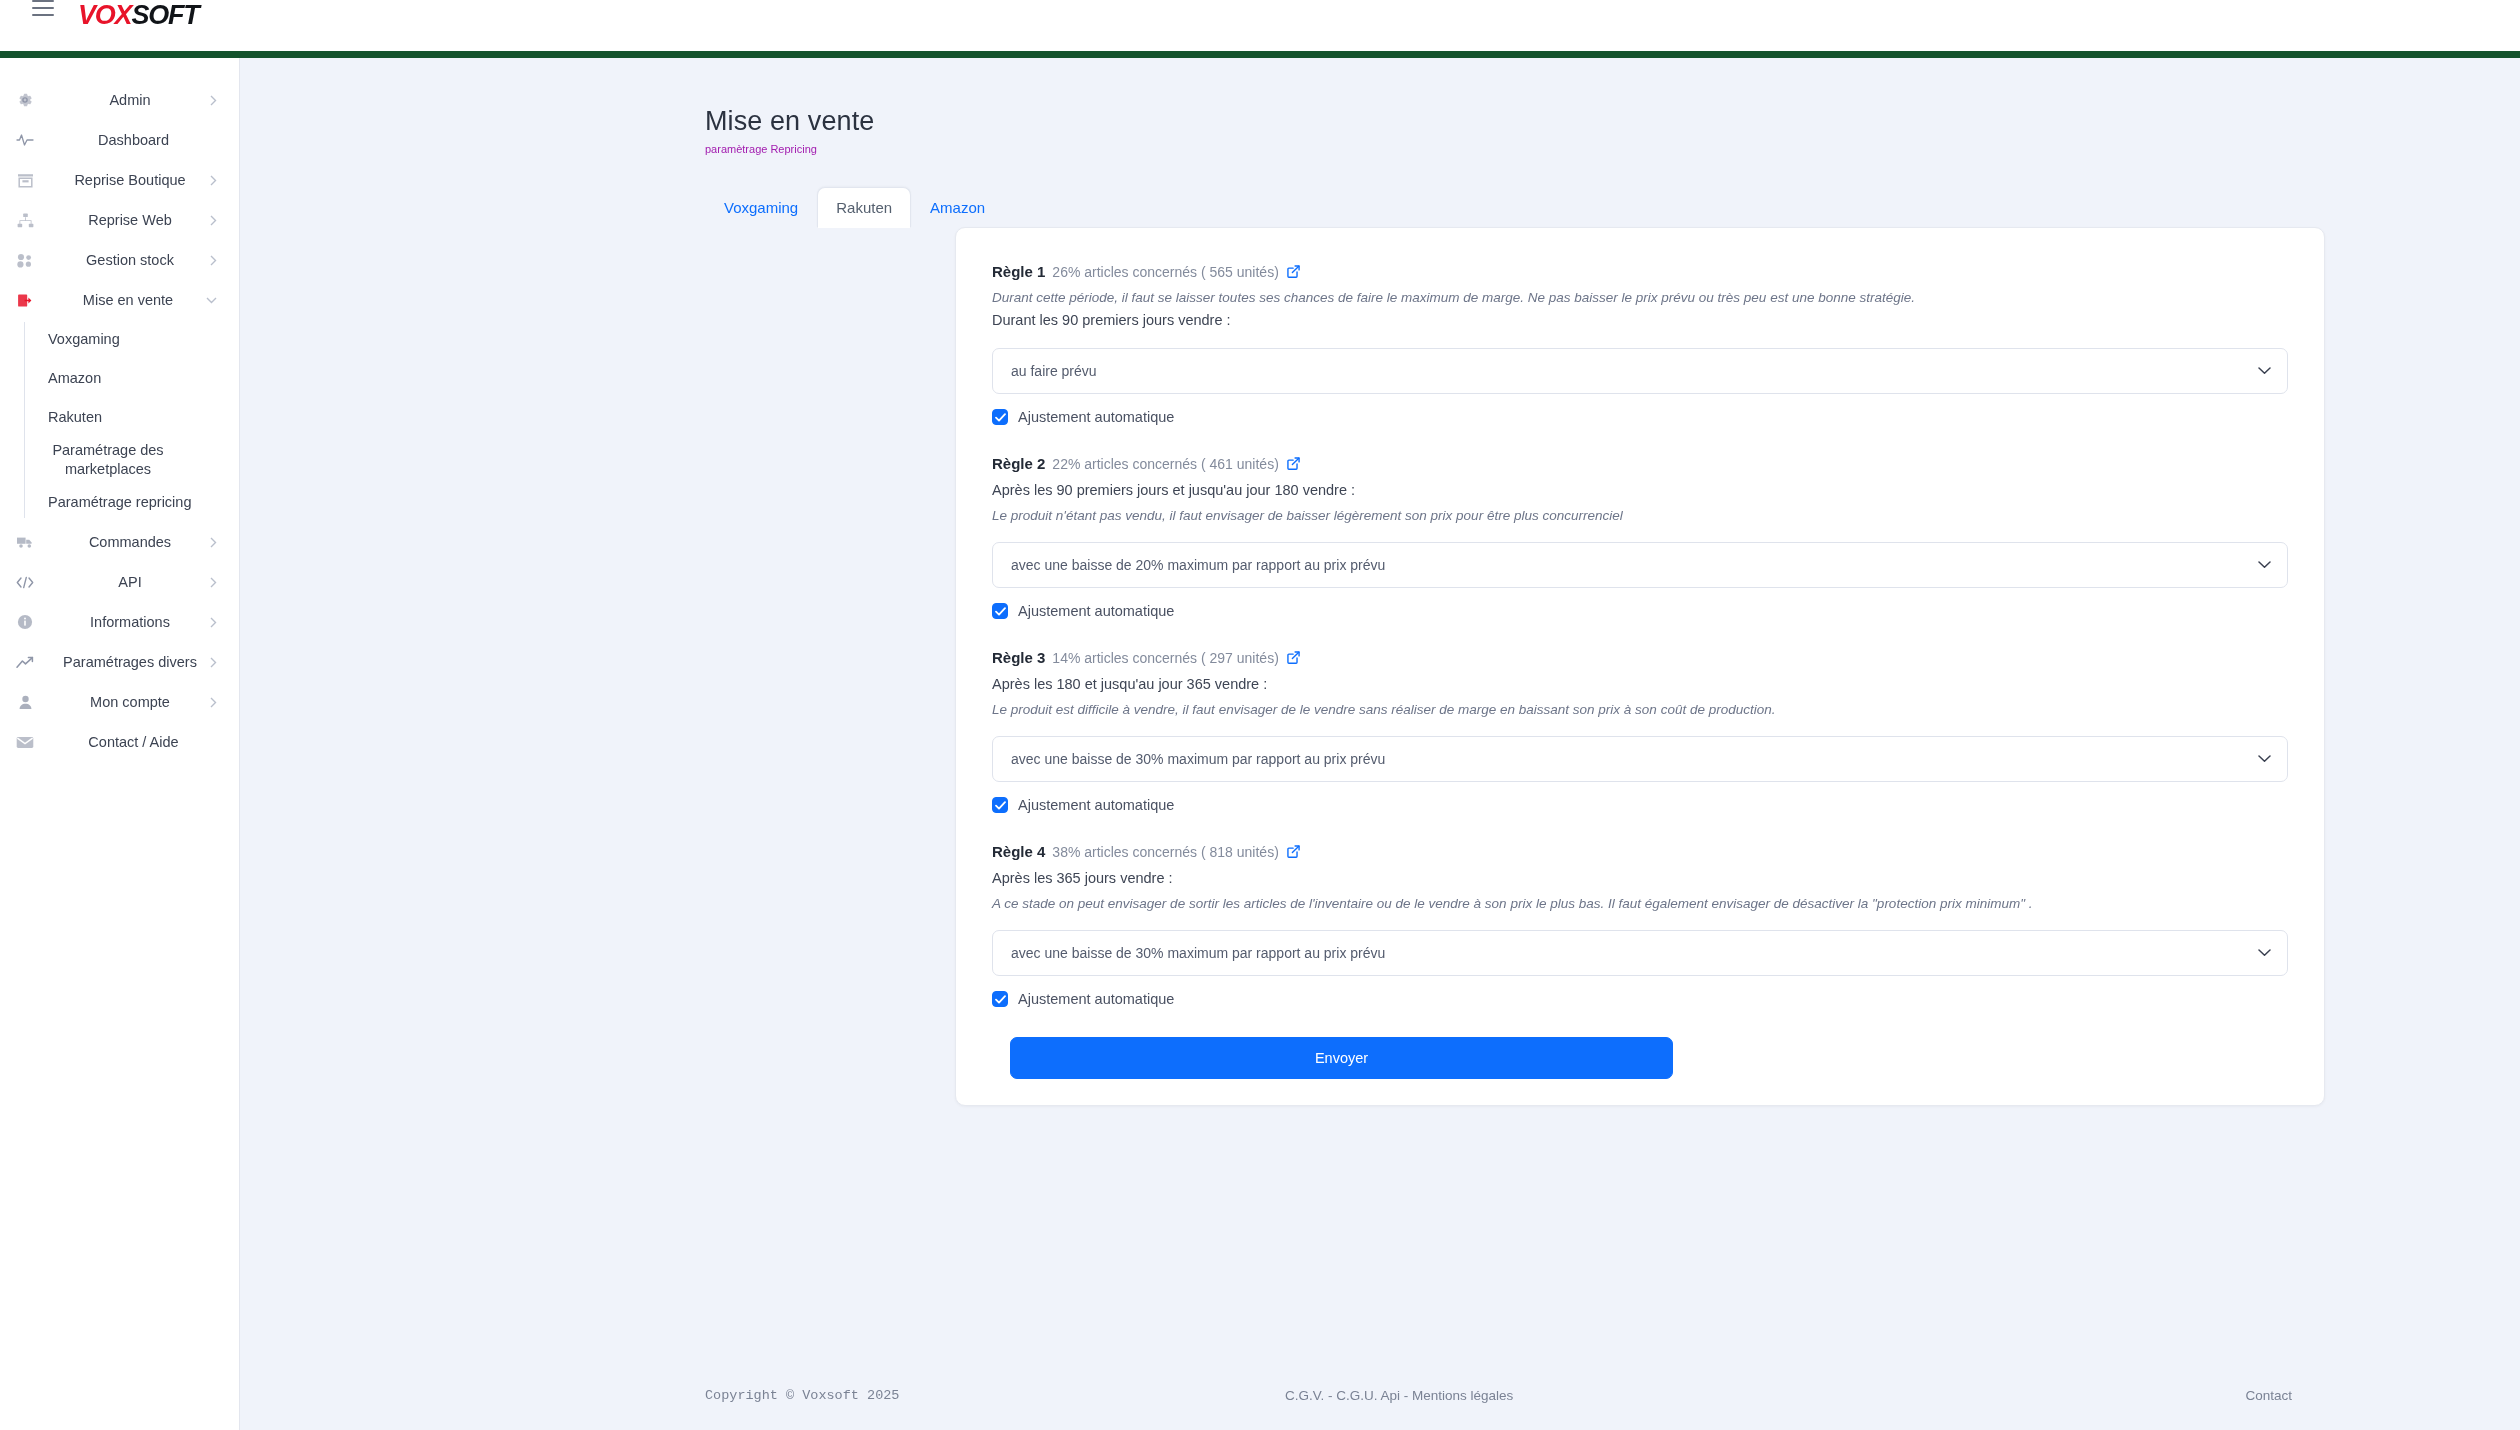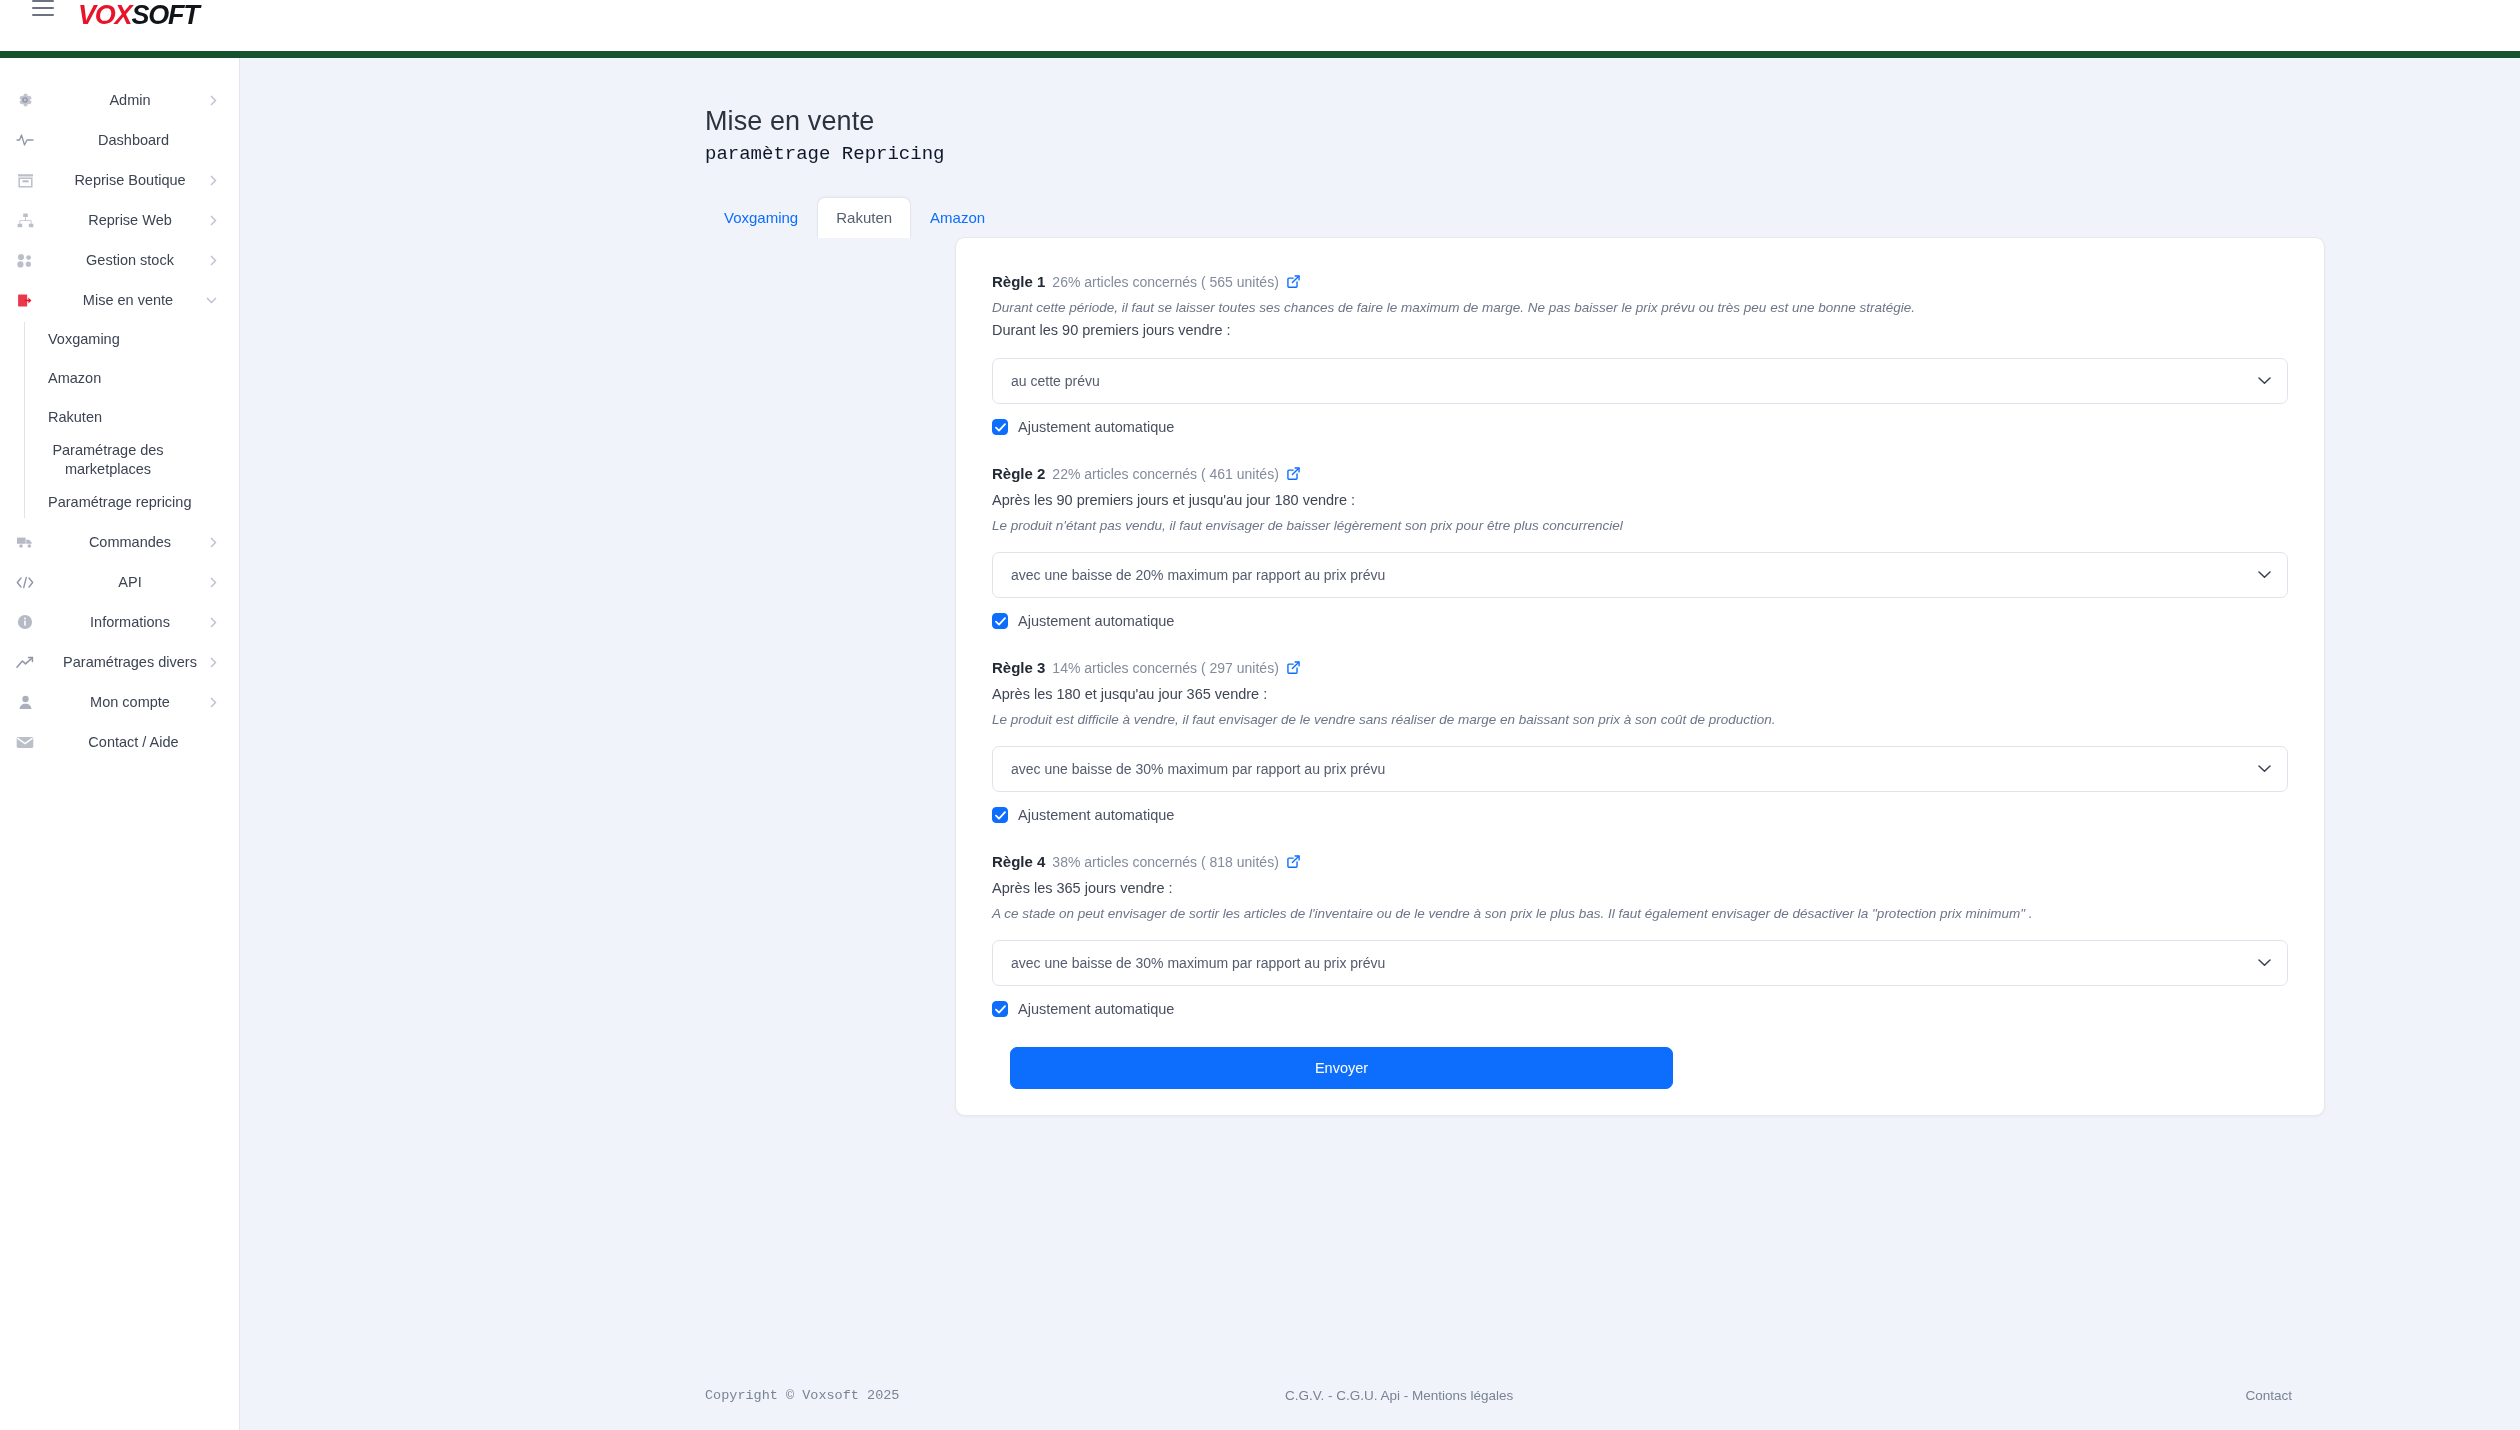--- a/index.html
+++ b/index.html
@@ -105,21 +105,21 @@
     position: absolute; top: 58px; left: 240px;
     width: 2280px; height: 1372px;
     background: #f0f3fa;
     overflow: hidden;
   }
   .page-head { padding: 48px 0 0 465px; }
   .page-title {
     font-size: 27px; font-weight: 400; color: #2b3240;
     margin: 0 0 6px 0; letter-spacing: 0.1px;
   }
-  .page-sub { font-size: 19px; color: #0f172a; margin: 0; font-family: Liberation Mono, monospace; }
+  .page-sub { font-size: 11px; color: #a21caf; margin: 0; }
 
   
   .tabs {
     display: flex; align-items: flex-end;
     margin: 32px 0 0 465px;
   }
   .tab {
     font-size: 15px;
     padding: 11px 18px;
     color: #0d6efd;
@@ -469,21 +469,21 @@
             <svg width="13" height="13" viewBox="0 0 14 14" fill="none" stroke="currentColor" stroke-width="1.5" stroke-linecap="round" stroke-linejoin="round">
                 <path d="M10.8 7.6v4.6a1 1 0 0 1-1 1H2a1 1 0 0 1-1-1V4.4a1 1 0 0 1 1-1h4.6"></path>
                 <path d="M8.7 1h4.3v4.3"></path>
                 <path d="M5.8 8.2L12.7 1.3"></path>
               </svg>
           </span>
         </div>
         <div class="rule-desc-italic">Durant cette période, il faut se laisser toutes ses chances de faire le maximum de marge. Ne pas baisser le prix prévu ou très peu est une bonne stratégie.</div>
         <div class="rule-when">Durant les 90 premiers jours vendre :</div>
         <div class="select-box">
-          <span class="select-value">au cette prévu</span>
+          <span class="select-value">au faire prévu</span>
           <span class="select-caret">
             <svg width="13" height="8" viewBox="0 0 13 8" fill="none" stroke="currentColor" stroke-width="1.5" stroke-linecap="round" stroke-linejoin="round">
                 <path d="M1 1l5.5 5.2L12 1"></path>
               </svg>
           </span>
         </div>
         <div class="check-row">
           <span class="checkbox">
             <svg width="11" height="9" viewBox="0 0 11 9" fill="none" stroke="#ffffff" stroke-width="1.8" stroke-linecap="round" stroke-linejoin="round">
                 <path d="M1 4.6l3 3L10 1.2"></path>

